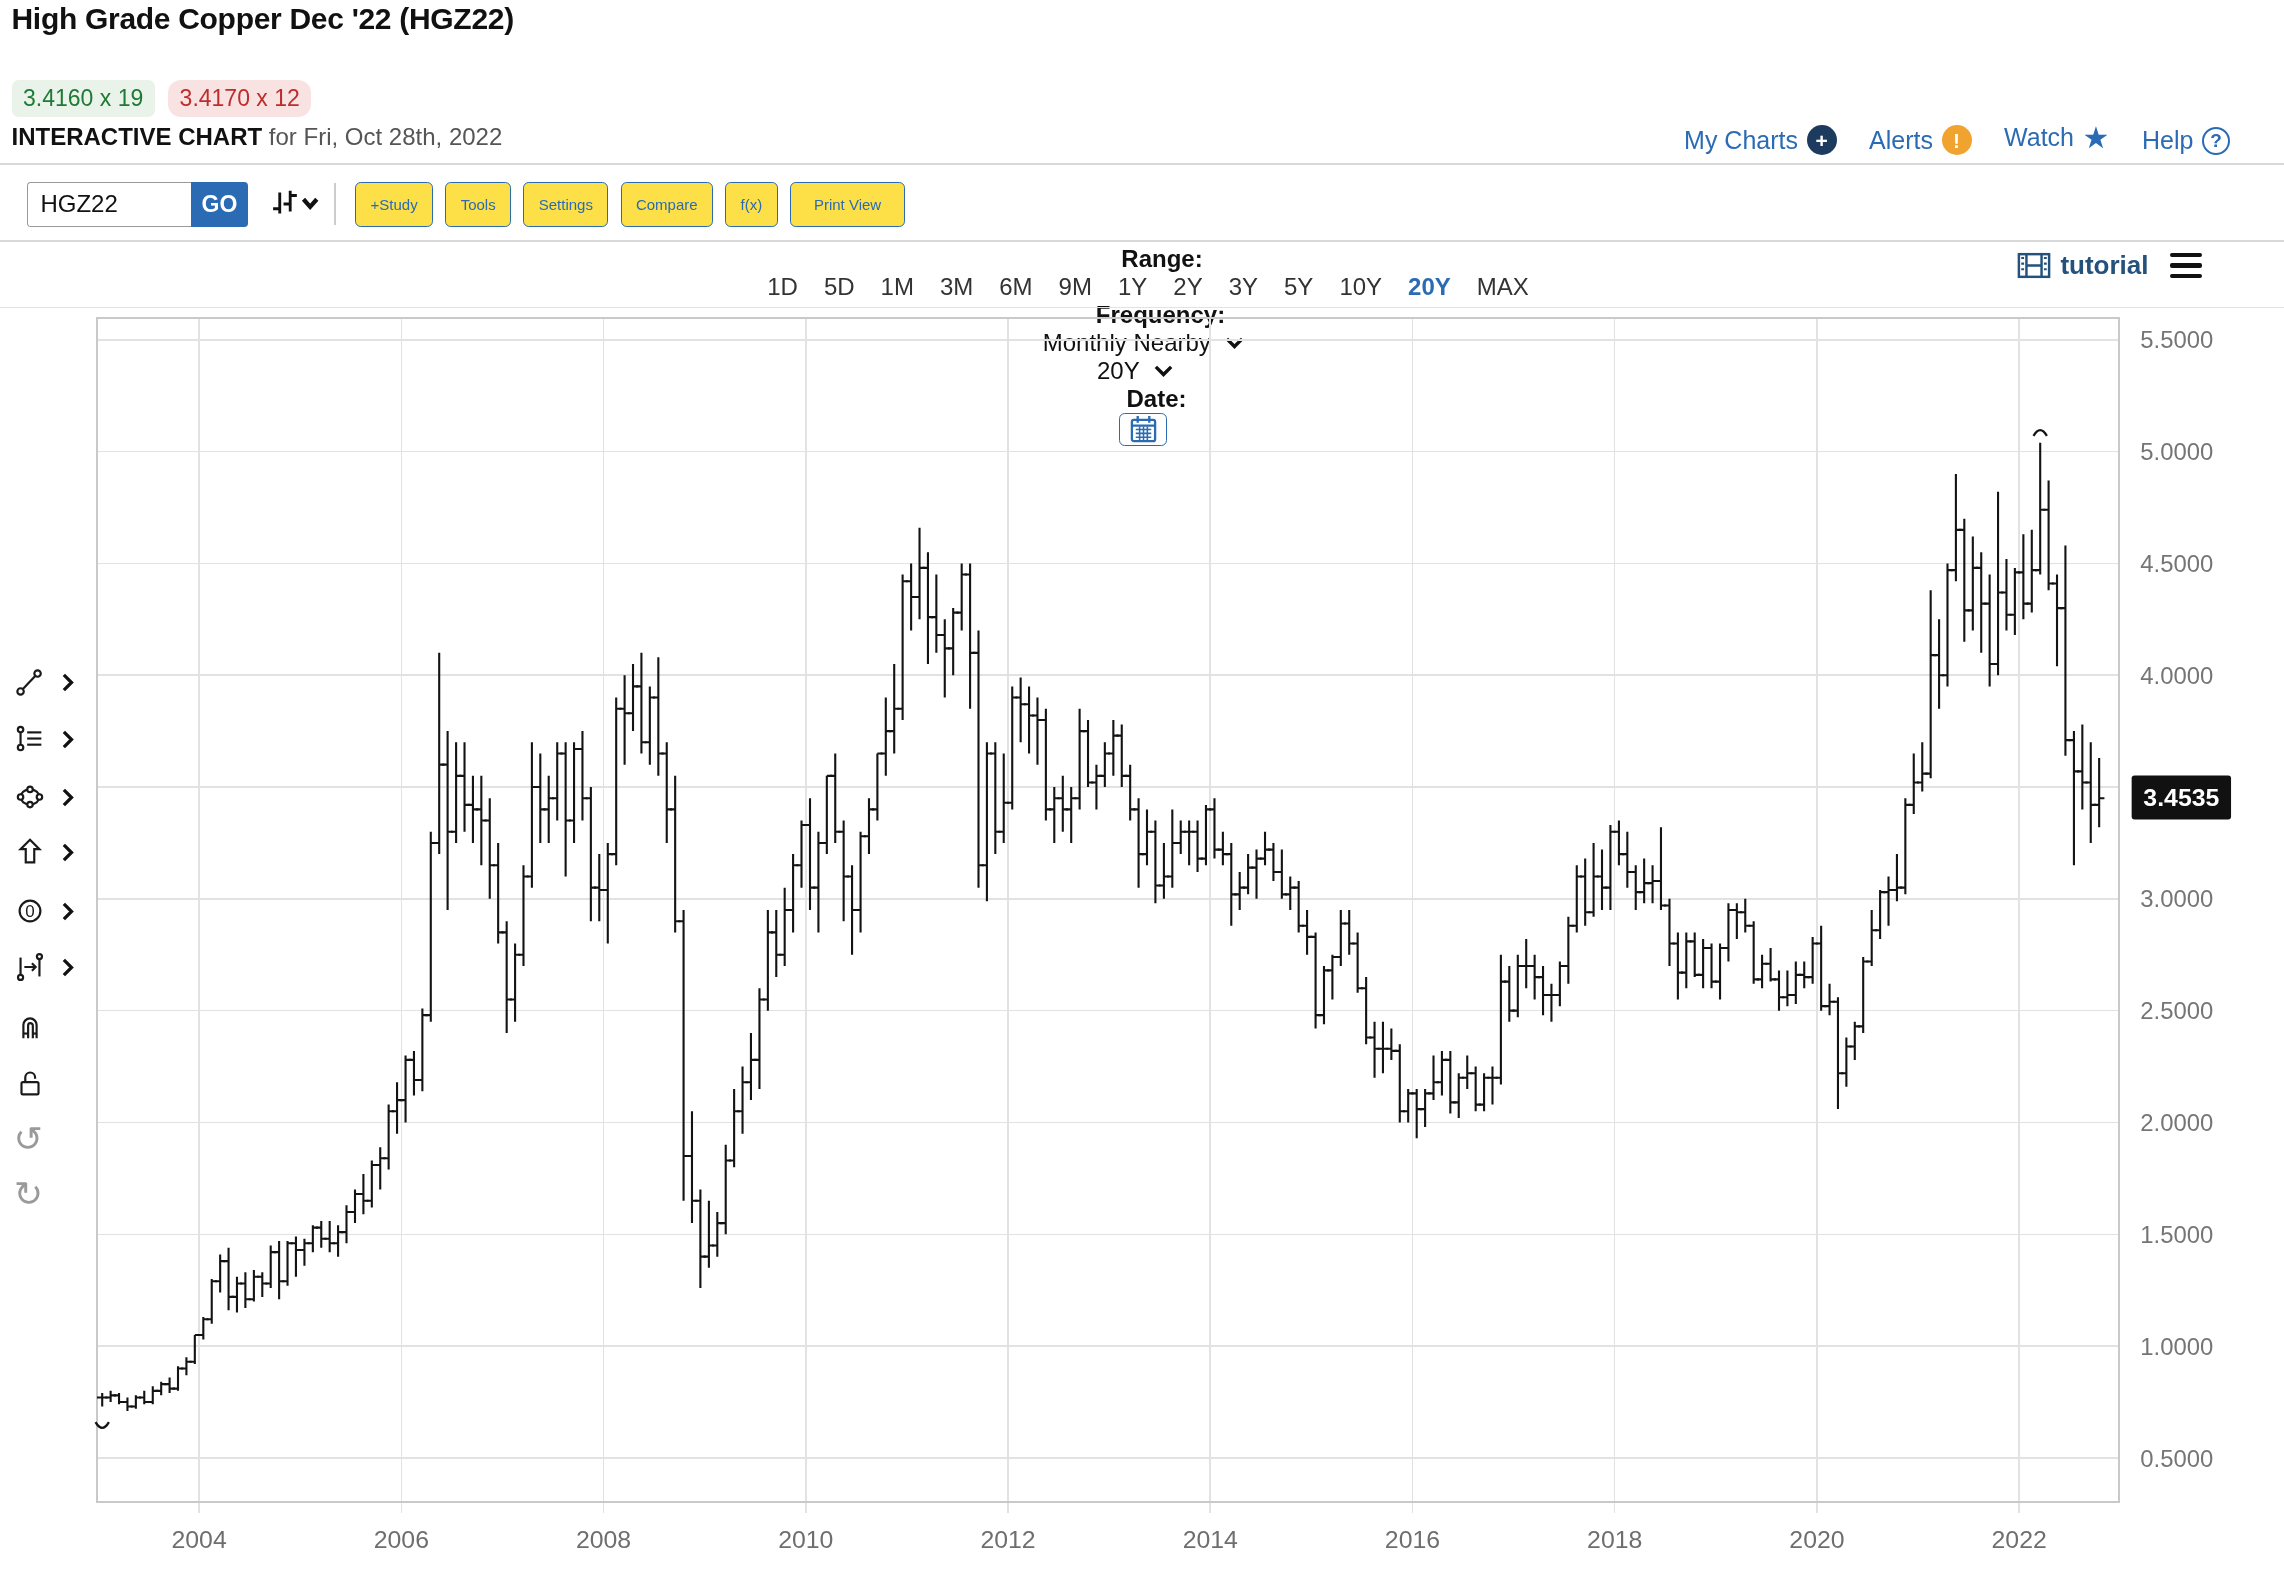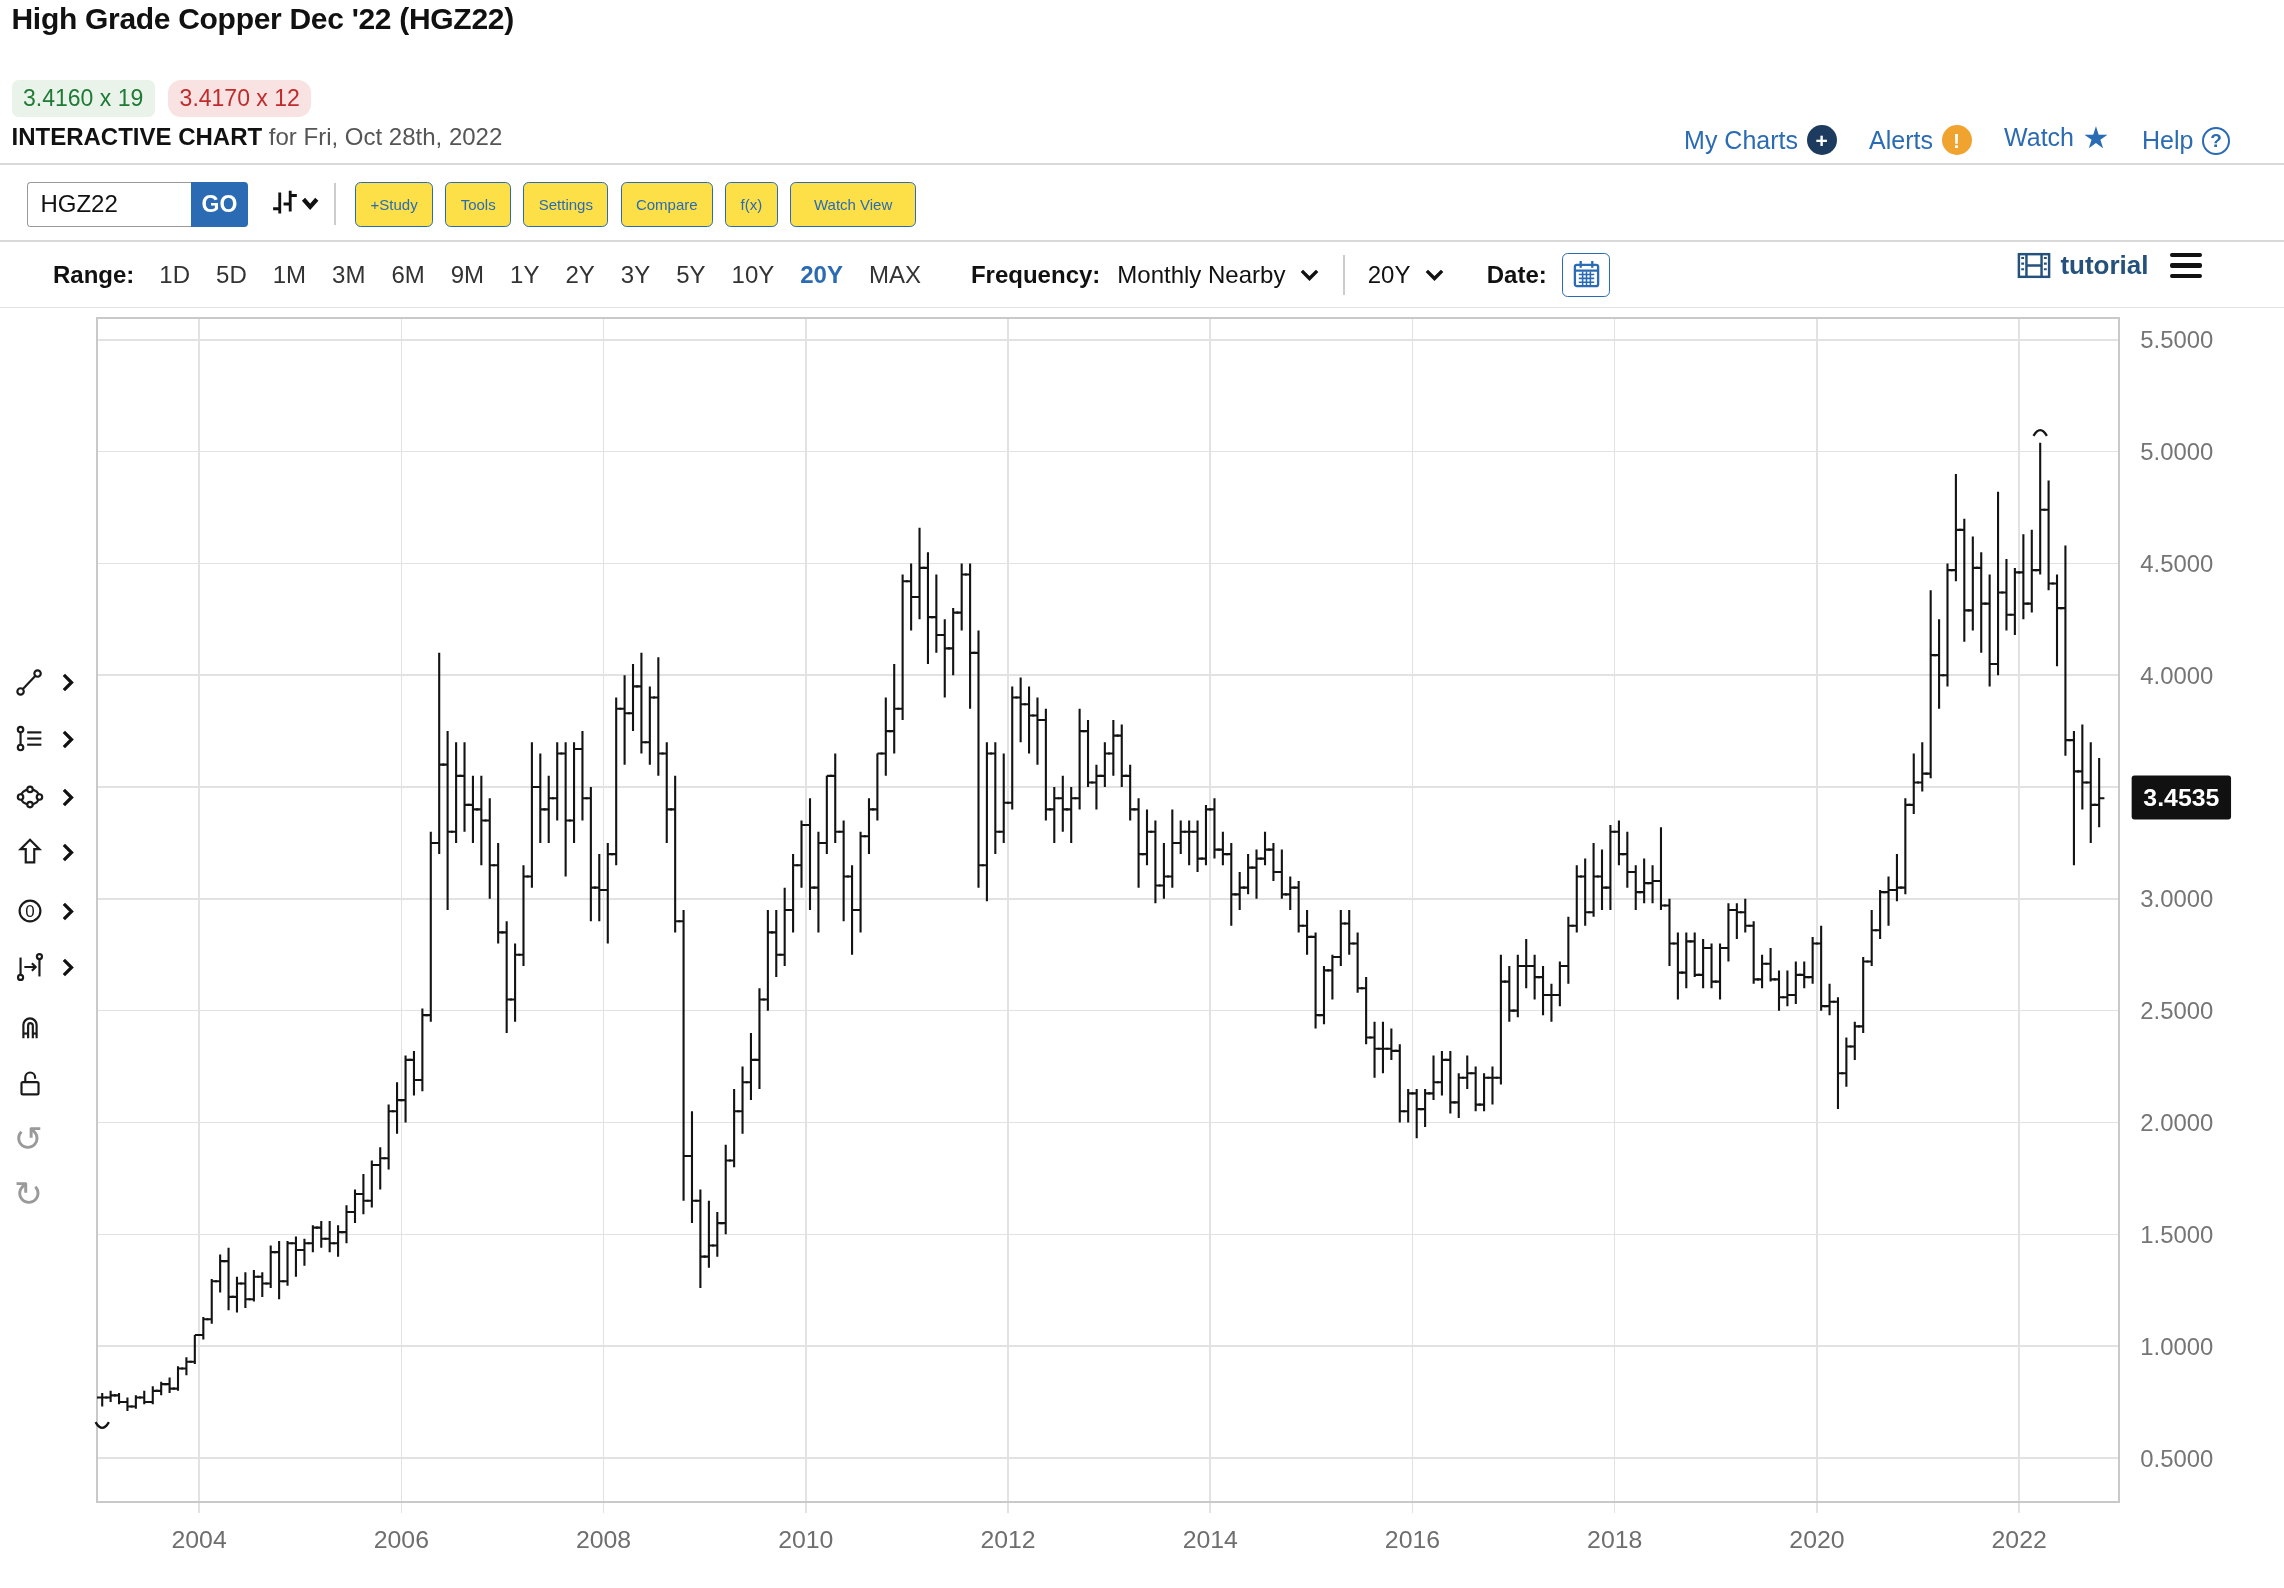--- a/index.html
+++ b/index.html
@@ -36,21 +36,21 @@
   .sym-input { width:164px; height:45px; border:1.9px solid #999; border-right:none; border-radius:3.8px 0 0 3.8px; font-size:24px; padding-left:12.4px; color:#111; font-family:inherit; }
   .go-btn { height:45px; width:57px; background:#2b6bb3; color:#fff; border:none; border-radius:0 3.8px 3.8px 0; font-size:23px; font-weight:700; cursor:pointer; }
   .charttype { display:flex; align-items:center; margin-left:19px; cursor:pointer; }
   .tb-divider { width:1.9px; height:42px; background:#ccc; margin:0 19px 0 13.4px; }
   .btn-row { display:flex; gap:12.4px; align-items:center; }
   .tb-btn { background:#fde047; border:1.9px solid #2b6bb3; color:#2b6bb3; border-radius:5.7px; font-size:15px; padding:6.7px 14.3px; height:45px; cursor:pointer; font-family:inherit; white-space:nowrap; }
   .toolbar-right { position:absolute; right:69px; top:180px; display:flex; gap:13.4px; align-items:center; }
   .icon-btn { width:50px; height:45px; display:flex; align-items:center; justify-content:center; border:1.9px solid #2b6bb3; border-radius:5.7px; background:#fff; cursor:pointer; }
 
   
-  .range-row { position:absolute; left:0; top:245px; width:2271px; height:59px; display:flex; align-items:center; }
+  .range-row { position:absolute; left:0; top:245px; width:2271px; height:59px; display:flex; align-items:center;flex-direction:column; }
   .range-row .lbl { font-size:24px; font-weight:700; color:#111; }
   .ranges { display:flex; gap:26px; margin-left:25px; }
   .rng { font-size:24px; color:#333; cursor:pointer; }
   .rng.sel { color:#2b6bb3; font-weight:700; }
   .freq-lbl { margin-left:50px; }
   .freq-val { margin-left:17px; font-size:24px; color:#111; display:flex; align-items:center; gap:13.4px; cursor:pointer; }
   .vr { width:1.9px; height:40px; background:#ccc; margin:0 23px; }
   .period { font-size:24px; color:#111; display:flex; align-items:center; gap:13.4px; cursor:pointer; }
   .date-lbl { margin-left:42px; }
   .cal-btn { margin-left:15.3px; width:48px; height:44px; display:flex; align-items:center; justify-content:center; border:1.9px solid #2b6bb3; border-radius:5.7px; background:#fff; cursor:pointer; }
@@ -119,21 +119,21 @@
         <path d="M38,15 l7,8 7,-8" stroke="#111" stroke-width="4.5" fill="none"></path>
       </svg>
     </span>
     <span class="tb-divider"></span>
     <span class="btn-row">
       <button class="tb-btn">+Study</button>
       <button class="tb-btn">Tools</button>
       <button class="tb-btn">Settings</button>
       <button class="tb-btn">Compare</button>
       <button class="tb-btn">f(x)</button>
-      <button class="tb-btn" style="padding:6.7px 23px;">Watch View</button>
+      <button class="tb-btn" style="padding:6.7px 23px;">Print View</button>
     </span>
   </div>
   <div class="hr hr2"></div>
 
   <div class="range-row">
     <span class="lbl" style="margin-left:53px;">Range:</span>
     <span class="ranges">
       <span class="rng">1D</span>
       <span class="rng">5D</span>
       <span class="rng">1M</span>

